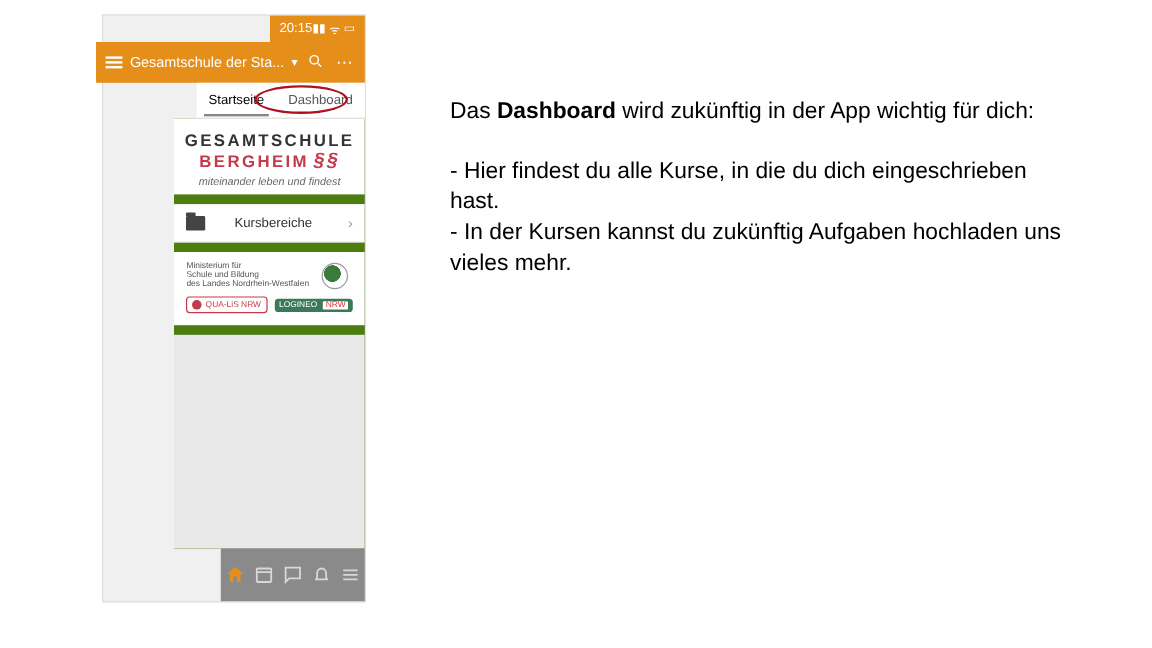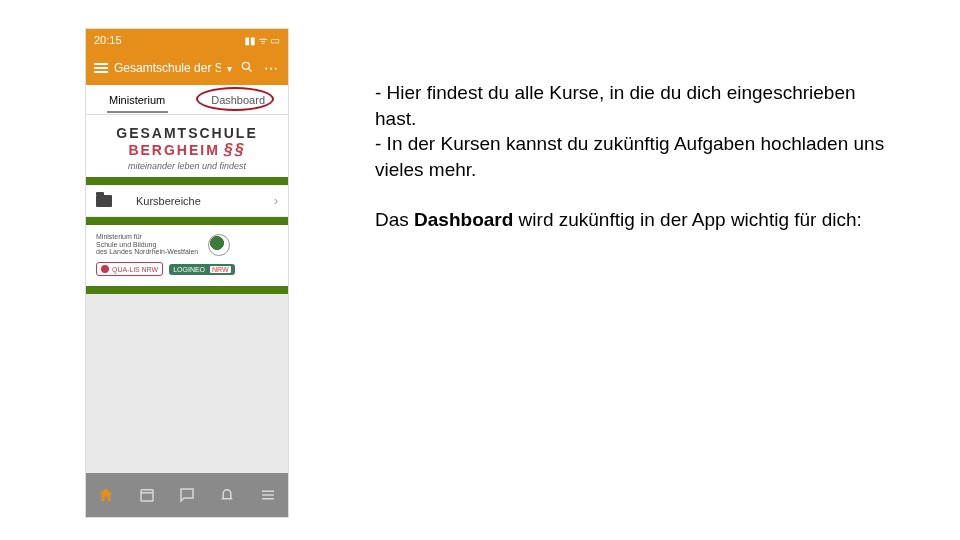--- a/index.html
+++ b/index.html
@@ -8,27 +8,28 @@
     height: 540px;
     background: #fff;
     font-family: Arial, Helvetica, sans-serif;
     position: relative;
     overflow: hidden;
   }
   
   .phone {
     position: absolute;
     left: 85px;
-    top: 28px;
-    width: 204px;
+    top: 12px;
+    width: 220px;
     height: 490px;
     background: #f0f0f0;
     display: flex;
     flex-direction: column;
     border: 1px solid #ddd;
+    align-items: flex-end;
   }
   .status-bar {
     background: #e58e1a;
     color: #fff;
     height: 22px;
     display: flex;
     align-items: center;
     justify-content: space-between;
     padding: 0 8px;
     font-size: 11px;
@@ -180,21 +181,21 @@
       <svg viewBox="0 0 24 24" width="14" height="14" fill="none" stroke="#fff" stroke-width="2">
           <circle cx="10" cy="10" r="6"></circle>
           <line x1="15" y1="15" x2="20" y2="20"></line>
         </svg>
     </span>
     <span class="dots">⋯</span>
   </div>
 
   <div class="tabs">
     <div class="tab active">
-      <span>Ministerium</span>
+      <span>Startseite</span>
     </div>
     <div class="tab">
       <span>Dashboard</span>
     </div>
     <div class="circle-annot"></div>
   </div>
 
   <div class="content">
     <div class="school-header">
       <div class="school-line1">GESAMTSCHULE</div>
@@ -259,19 +260,19 @@
     <div class="bn menu">
       <svg viewBox="0 0 24 24">
           <path stroke="currentColor" stroke-width="2" d="M4 7h16M4 12h16M4 17h16"></path>
         </svg>
     </div>
   </div>
 </div>
 
 <div class="explain">
   <p>
+    <span>Das </span><span class="bold">Dashboard</span><span> wird zukünftig in der App wichtig für dich:</span>
+  </p>
+  <p>
     <span>- Hier findest du alle Kurse, in die du dich eingeschrieben hast.</span><br>
     <span>- In der Kursen kannst du zukünftig Aufgaben hochladen uns vieles mehr.</span>
   </p>
-  <p>
-    <span>Das </span><span class="bold">Dashboard</span><span> wird zukünftig in der App wichtig für dich:</span>
-  </p>
 </div>
 
 </body></html>

